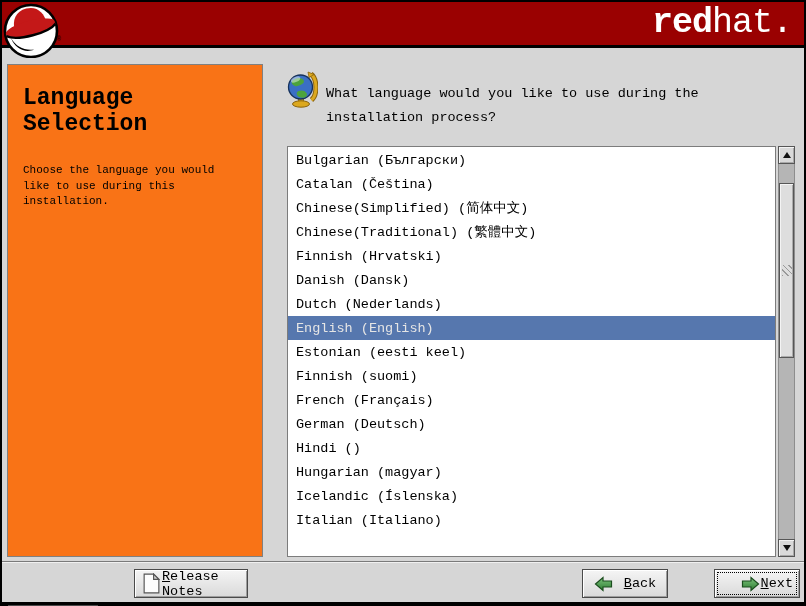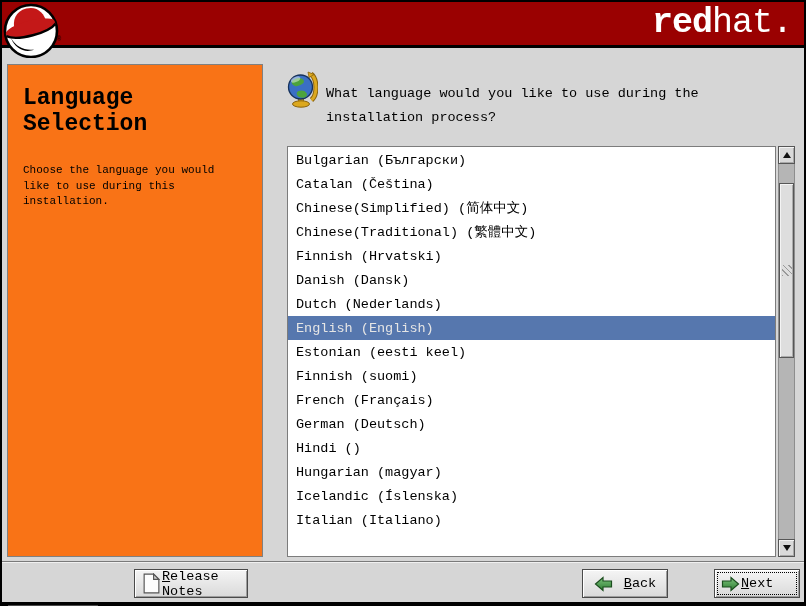--- a/index.html
+++ b/index.html
@@ -84,21 +84,21 @@
     display:flex; align-items:center; gap:2px;
     background:linear-gradient(#f5f5f5,#d9d9d9);
     border:1px solid #4a4a4a;
     box-shadow:inset 1px 1px 0 #fff, inset -1px -1px 0 #9d9d9d;
     font-size:13.5px; padding:0 6px; cursor:default;
   }
   .btn .mn { text-decoration:underline; }
   .btn-hidehelp { left:8px;  width:90px;  padding-left:3px;margin-top:36px; }
   .btn-relnotes { left:122px; width:114px; padding-left:8px;margin-left:12px; }
   .btn-back { left:582px; width:86px; justify-content:center; gap:11px; }
-  .btn-next { left:714px; width:86px; justify-content:flex-start; gap:1px;
+  .btn-next { left:714px; width:86px; justify-content:flex-end; gap:1px;
               outline:1px dotted #000; outline-offset:-4px; }
   .icon { display:inline-flex; flex:none; }
 </style>
 </head>
 <body>
 
 <div class="window">
 
   <div class="titlebar"></div>
 

